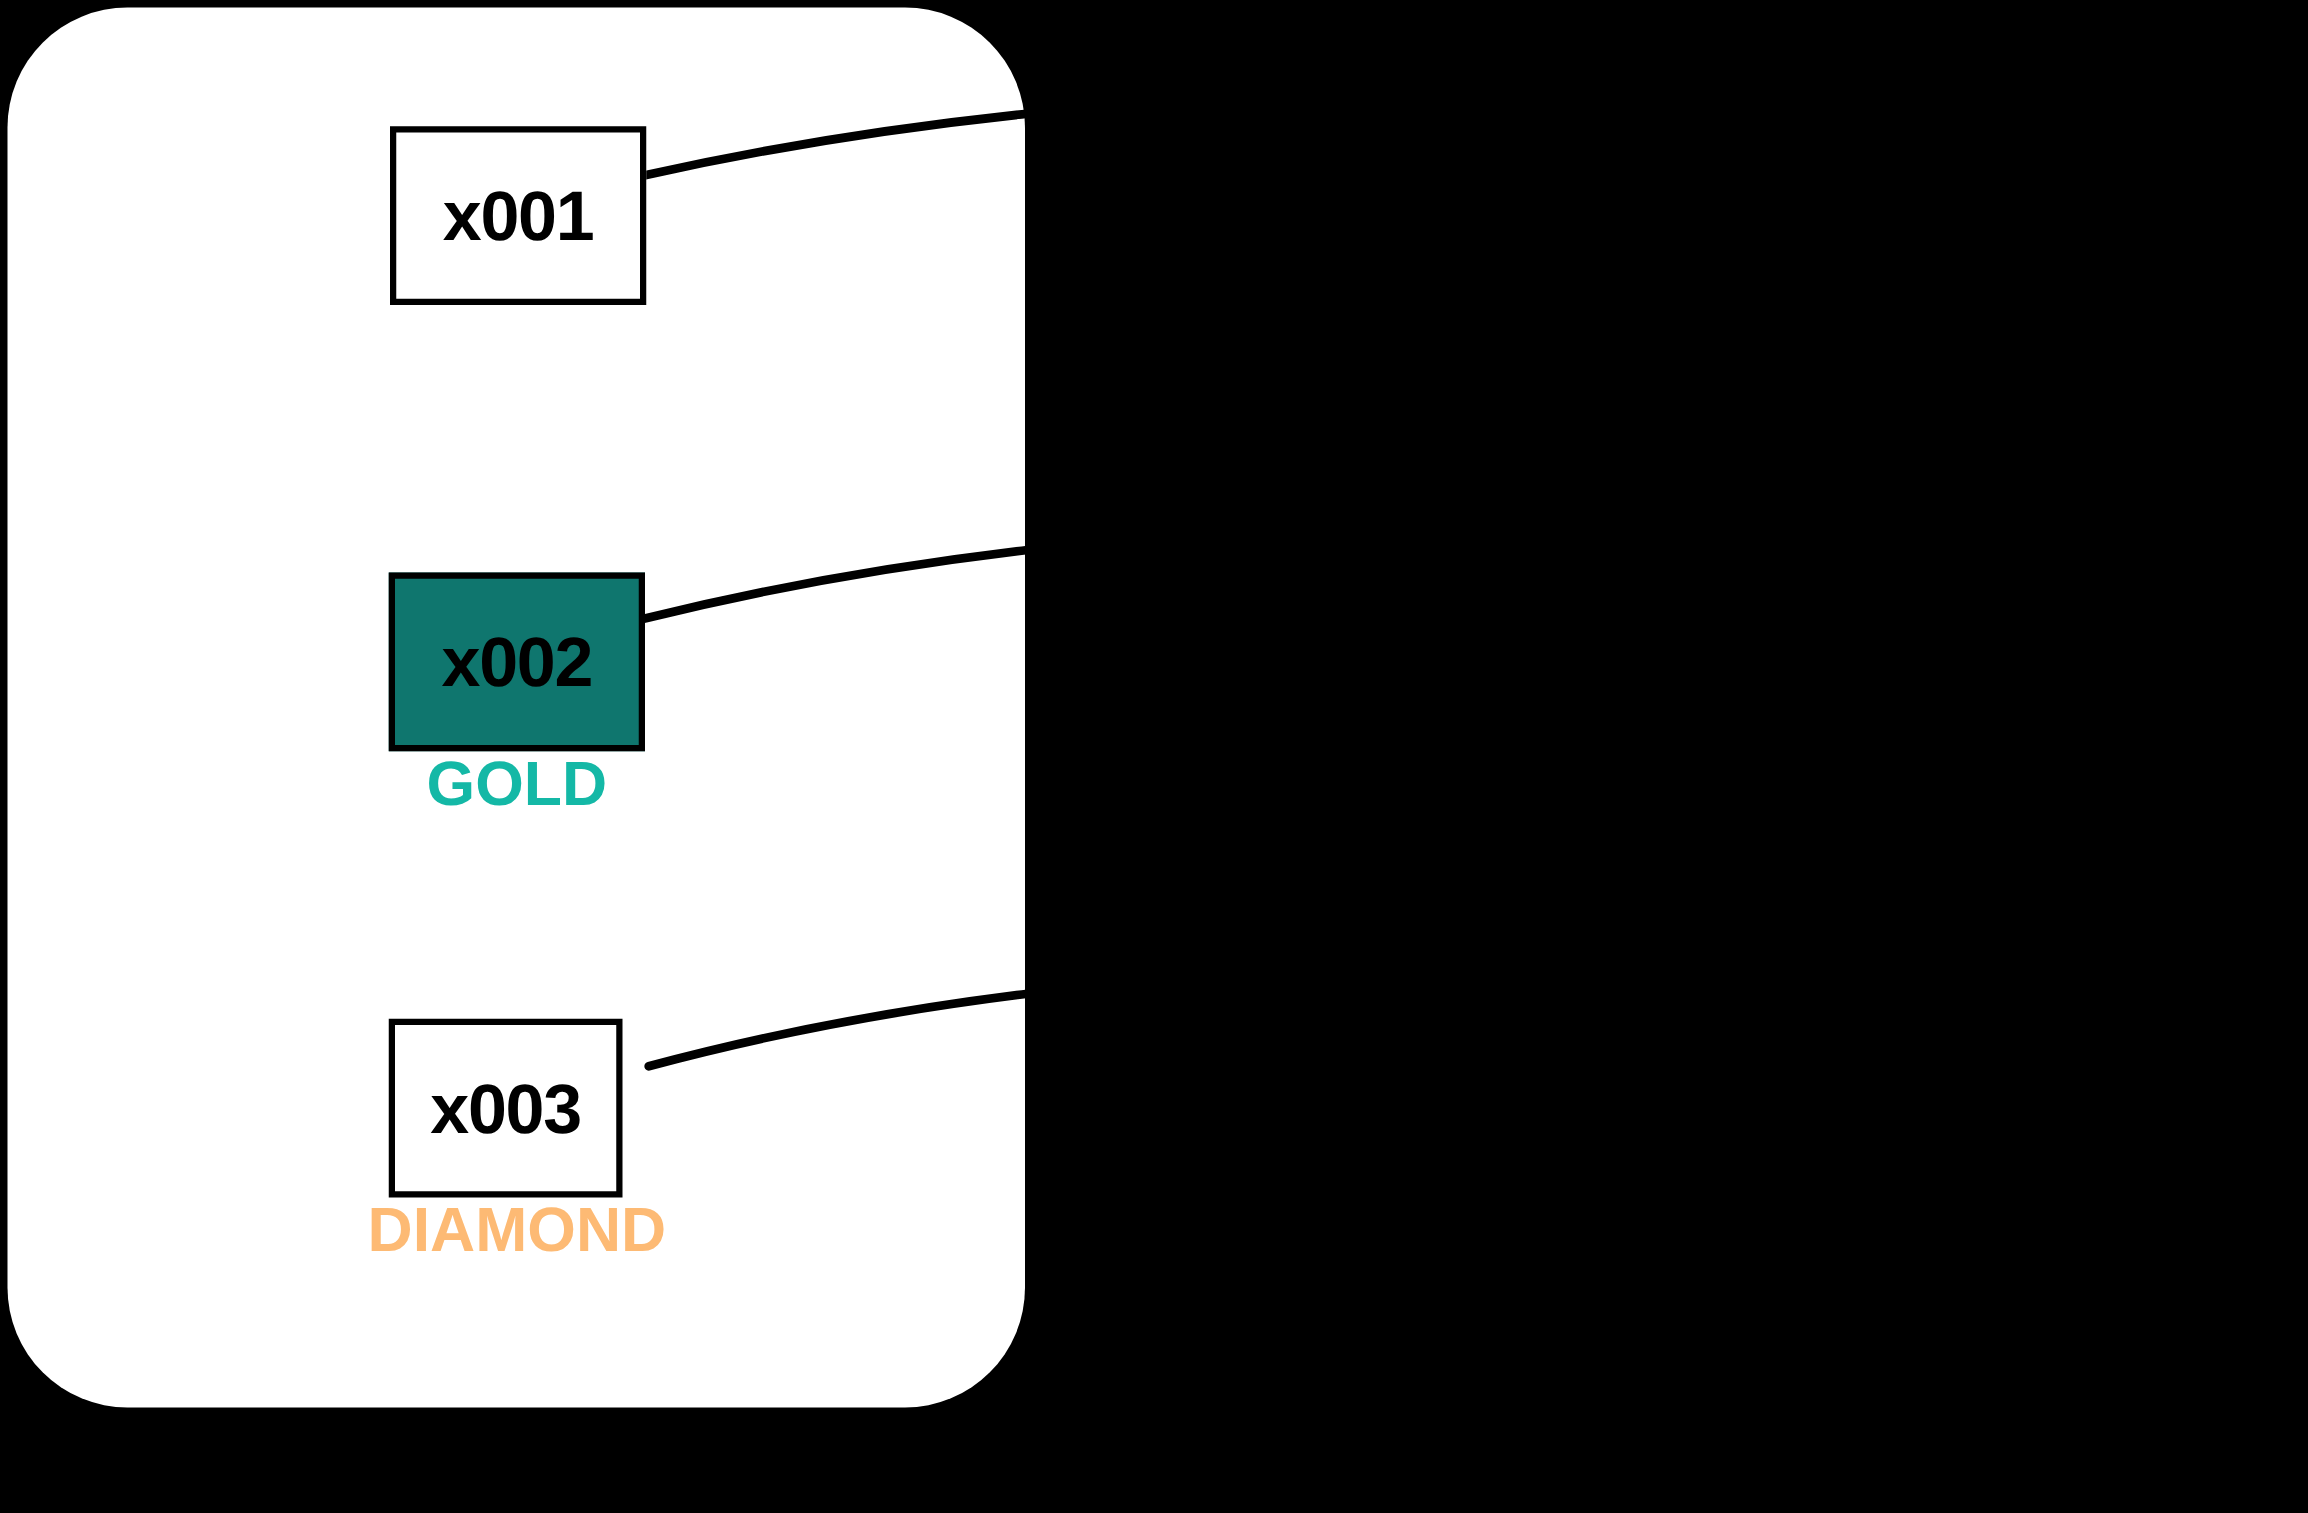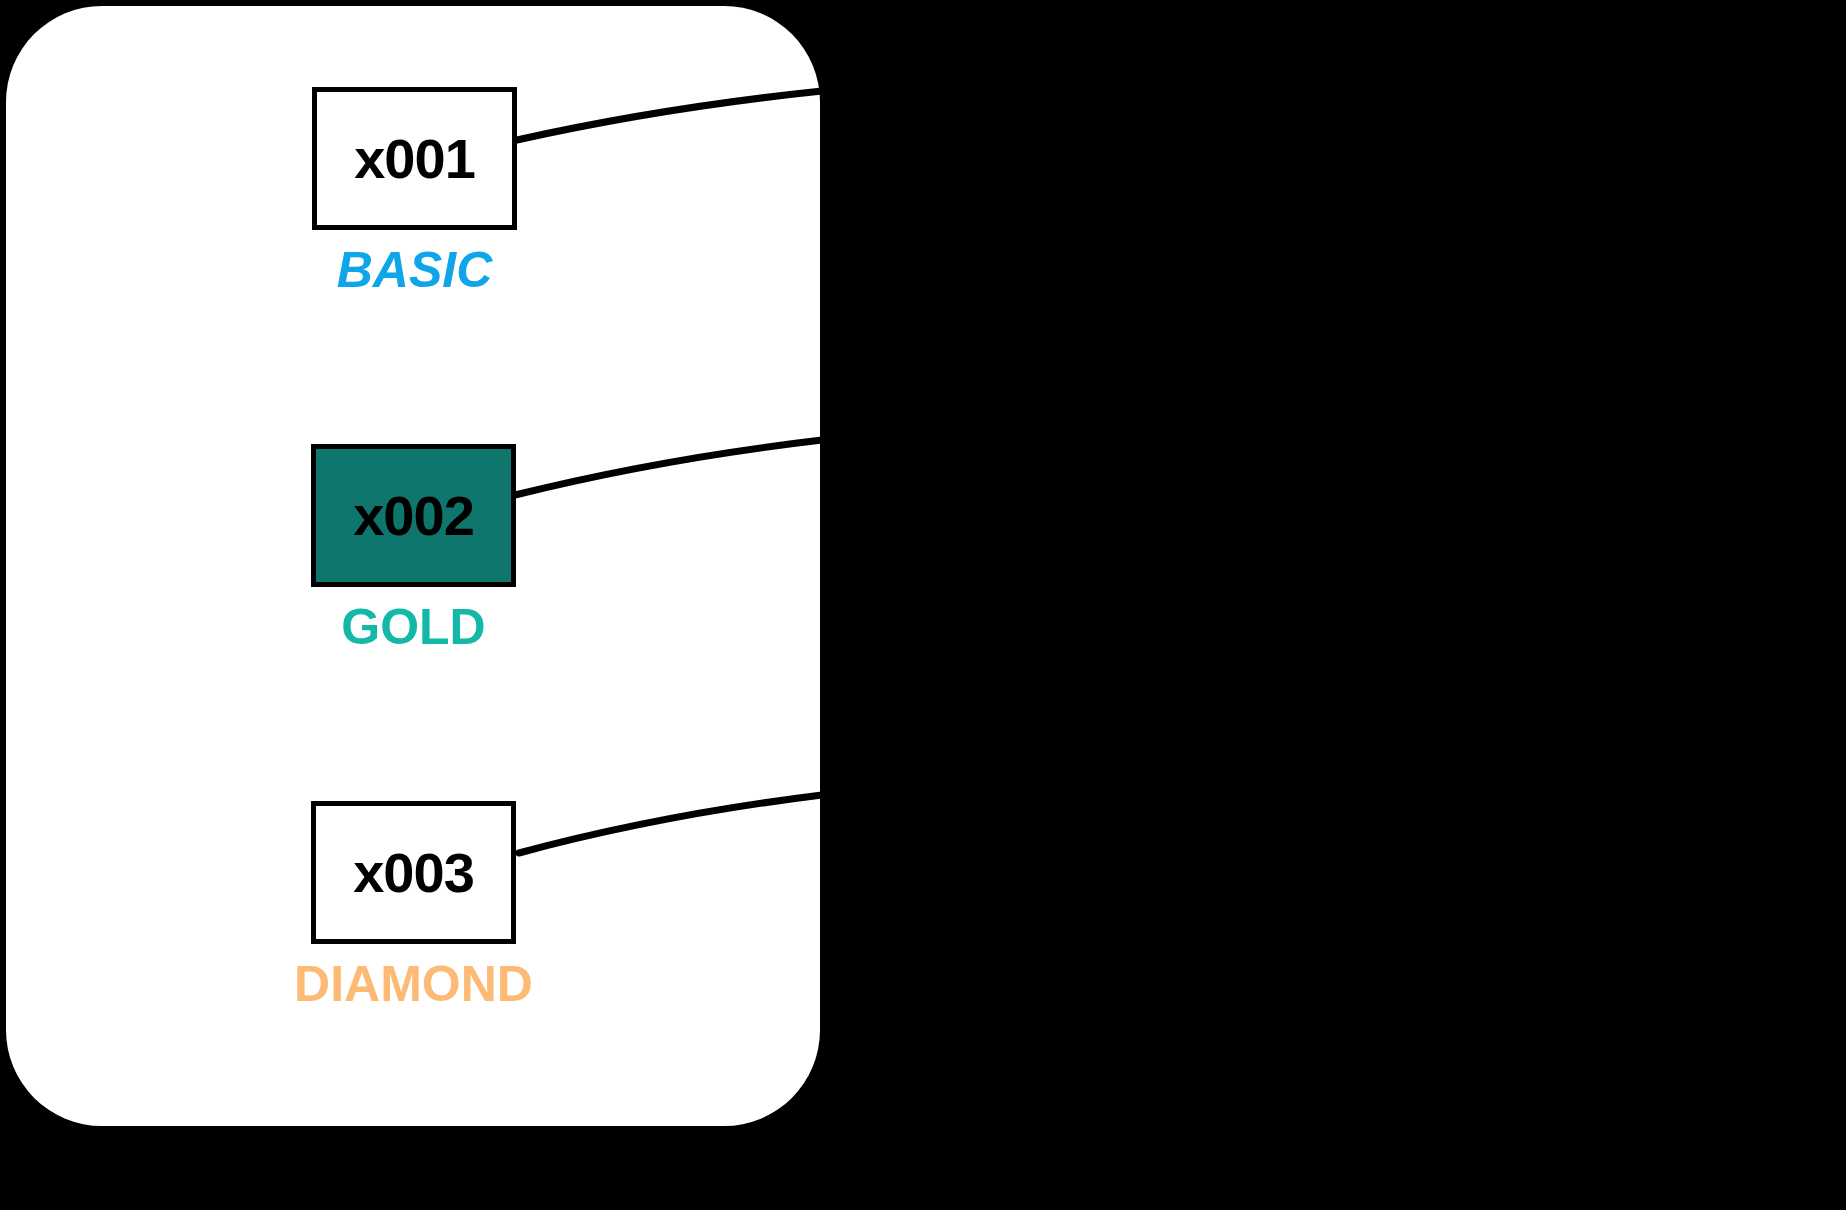--- a/index.html
+++ b/index.html
@@ -28,20 +28,21 @@
     border-radius: 96px;
   }
   .node {
     position: absolute;
     box-sizing: border-box;
     background: #ffffff;
     border: 5px solid #0ea5e9;
     display: flex;
     align-items: center;
     justify-content: center;
+    margin-top: 14px;
   }
   .node-label {
     font-size: 56px;
     font-weight: bold;
     color: #000000;
     letter-spacing: -1px;
     line-height: 1;
   }
   .tier-label {
     position: absolute;
@@ -71,25 +72,25 @@
 
   <svg id="edges" viewBox="0 0 1846 1210" width="1846" height="1210" xmlns="http://www.w3.org/2000/svg">
     <path fill="none" stroke="#000000" stroke-width="7" stroke-linecap="round" d="M 517 140 Q 660 108 822 91"></path>
     <path fill="none" stroke="#000000" stroke-width="7" stroke-linecap="round" d="M 515 495 Q 660 459 822 440"></path>
     <path fill="none" stroke="#000000" stroke-width="7" stroke-linecap="round" d="M 519 853 Q 660 815 822 795"></path>
   </svg>
 
   <div class="node" style="left: 312px; top: 87px; width: 205px; height: 143px; border-color: rgb(0, 0, 0); background: rgb(255, 255, 255);">
     <span class="node-label">x001</span>
   </div>
-  <div class="tier-label" style="left: 112px; width: 605px; top: 245px; color: #0ea5e9; font-style: italic;">BASIC</div>
+  <div class="tier-label" style="left: 112px; width: 605px; top: 245px; color: #ffffff; font-style: italic;">BASIC</div>
 
   <div class="node" style="left: 311px; top: 444px; width: 205px; height: 143px; border-color: rgb(0, 0, 0); background: #0f766e;">
     <span class="node-label">x002</span>
   </div>
   <div class="tier-label" style="left: 111px; width: 605px; top: 602px; color: #14b8a6;">GOLD</div>
 
-  <div class="node" style="left: 311px; top: 801px; width: 205px; height: 143px; border-color: rgb(0, 0, 0); background: rgb(255, 255, 255);">
+  <div class="node" style="left: 311px; top: 801px; width: 187px; height: 143px; border-color: rgb(0, 0, 0); background: rgb(255, 255, 255);">
     <span class="node-label">x003</span>
   </div>
   <div class="tier-label" style="left: 111px; width: 605px; top: 959px; color: #fdba74;">DIAMOND</div>
 
 </div>
 
 </body></html>

